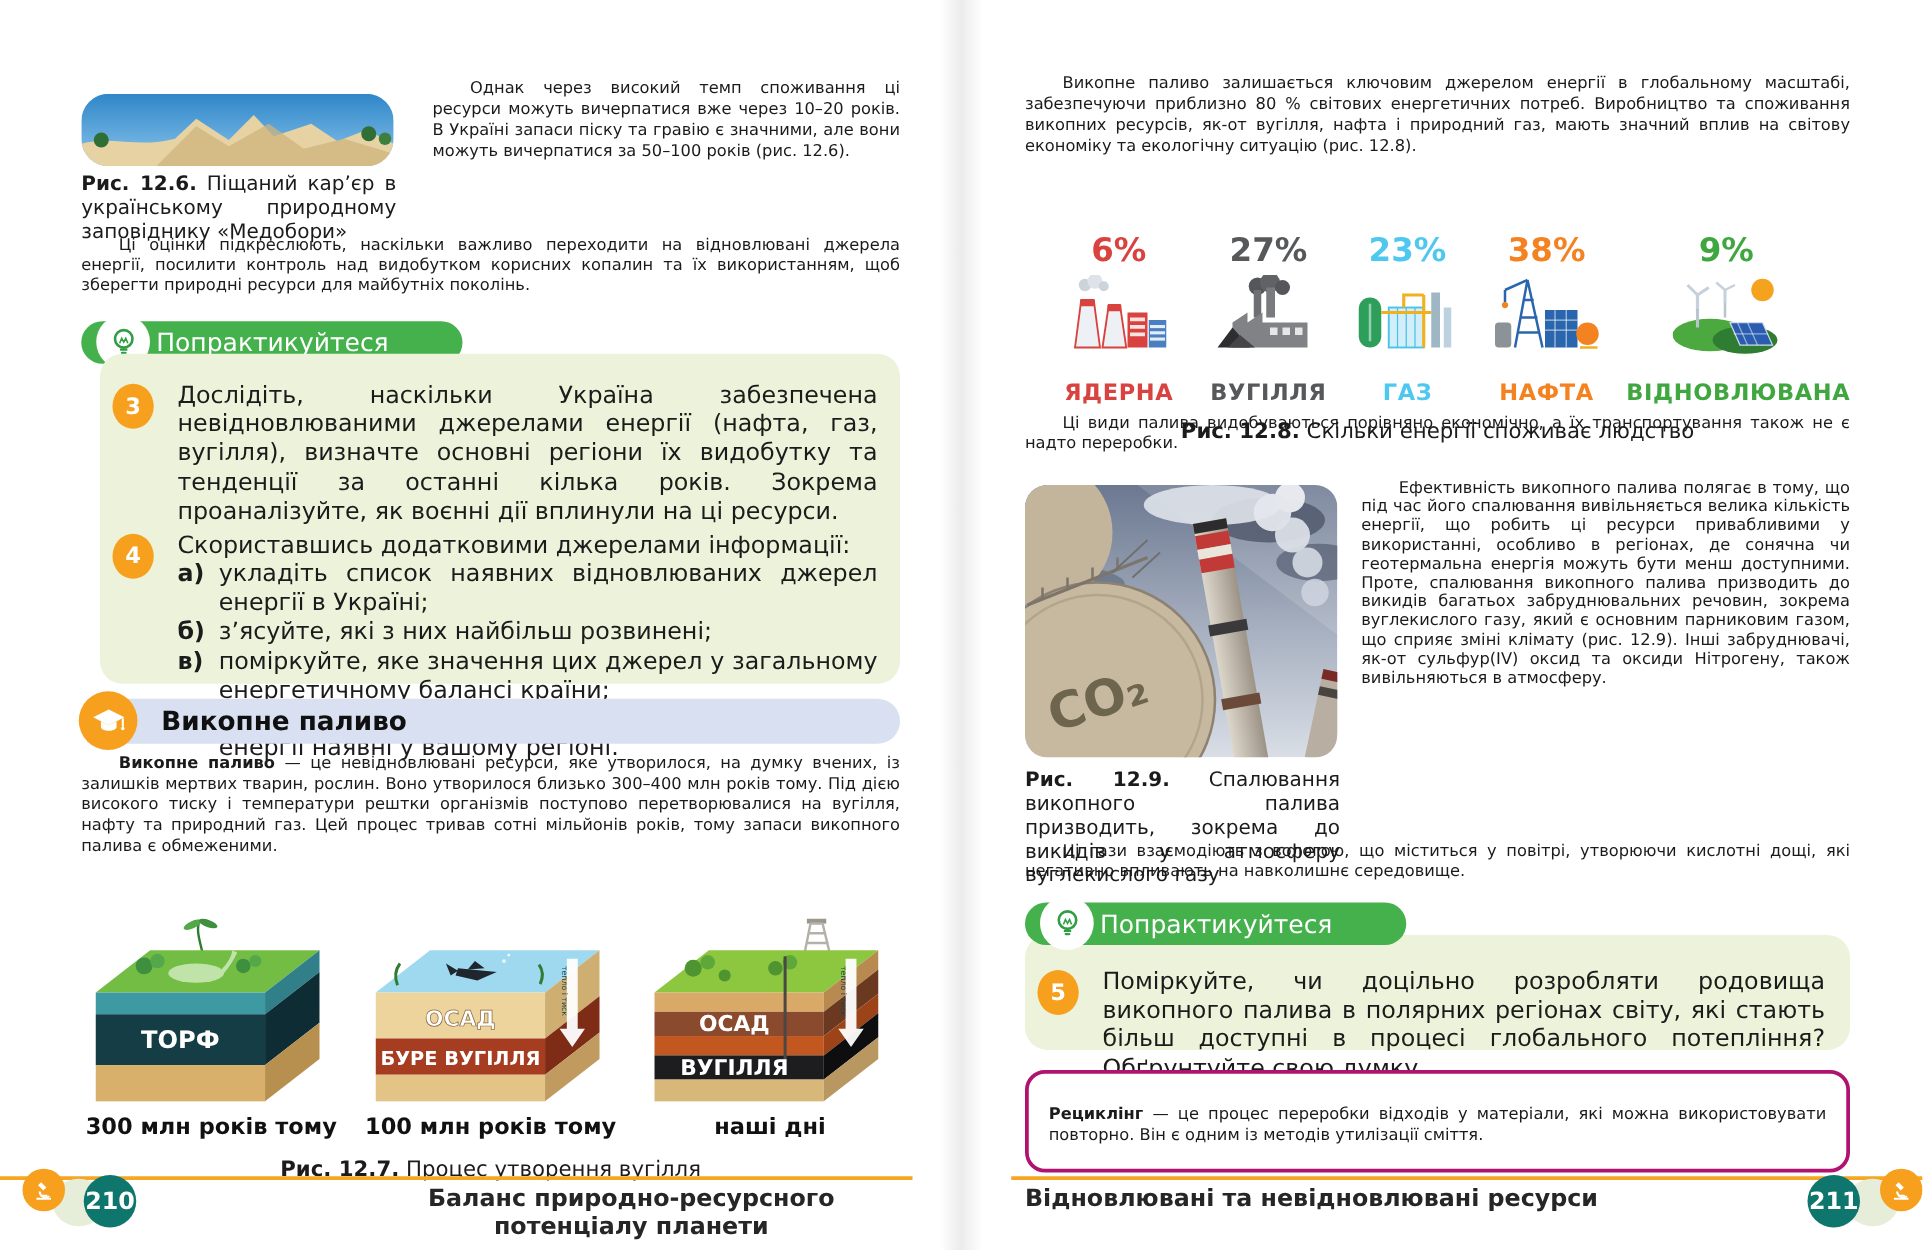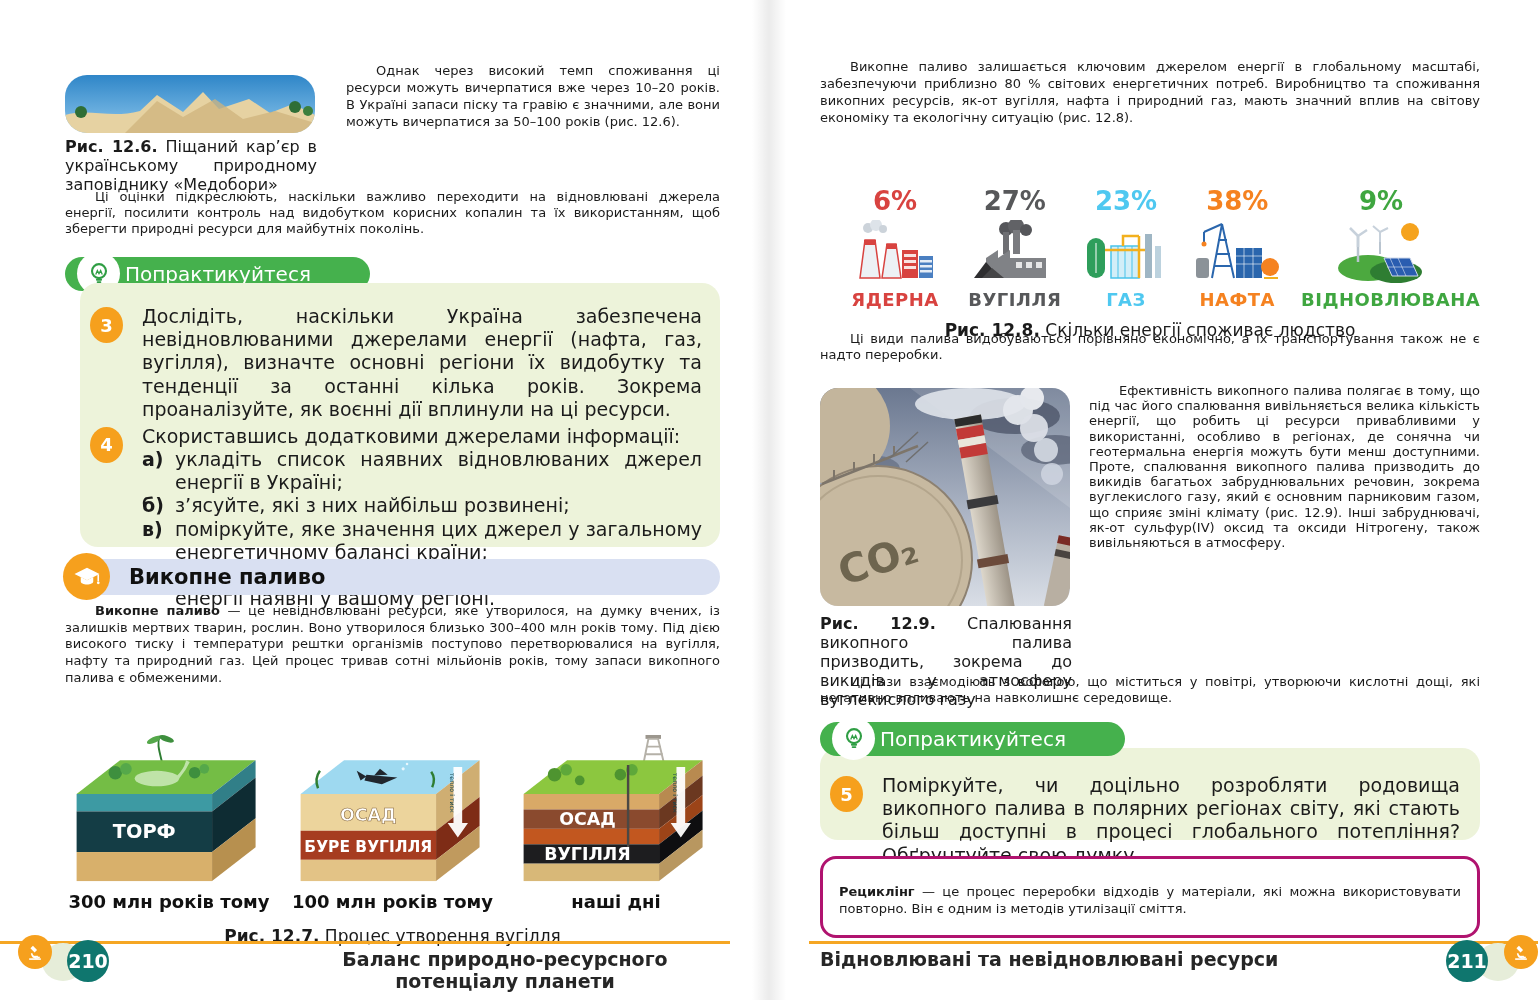--- a/index.html
+++ b/index.html
@@ -33,21 +33,21 @@
   .num { position:absolute; left:10px; top:2px; width:33px; height:36px; border-radius:50%;
          background:#f6a01d; color:#fff; font-weight:bold; font-size:18px;
          display:flex; align-items:center; justify-content:center; }
   .tt { font-size:19px; line-height:1.22; text-align:justify; }
   .lt { position:relative; padding-left:33px; font-size:19px; line-height:1.22; text-align:justify; }
   .lt .letter { position:absolute; left:0; font-weight:bold; }
   
   .f8row { display:flex; justify-content:space-between; align-items:flex-start; }
   .f8col { text-align:center; }
   .f8pct { font-weight:bold; font-size:26px; line-height:1; margin-bottom:6px; }
-  .f8lab { font-weight:bold; font-size:18px; margin-top:1px; letter-spacing:.5px; }
+  .f8lab { font-weight:bold; font-size:18px; margin-top:16px; letter-spacing:.5px; }
   .c-red  { color:#d84340; } .c-gray { color:#57585a; } .c-blue { color:#4fc8f0; }
   .c-org  { color:#f58220; } .c-grn  { color:#3fa640; }
   
   .f7row { display:flex; justify-content:space-between; }
   .f7col { width:208px; text-align:center; }
   .f7time { font-weight:bold; font-size:18px; margin-top:2px; color:#111; }
   
   .rule { position:absolute; height:3px; background:#f5a623; top:941px; }
   .pgnum { position:absolute; width:42px; height:42px; border-radius:50%; background:#0f766e; color:#fff;
            font-weight:bold; font-size:19px; display:flex; align-items:center; justify-content:center; z-index:3; }

